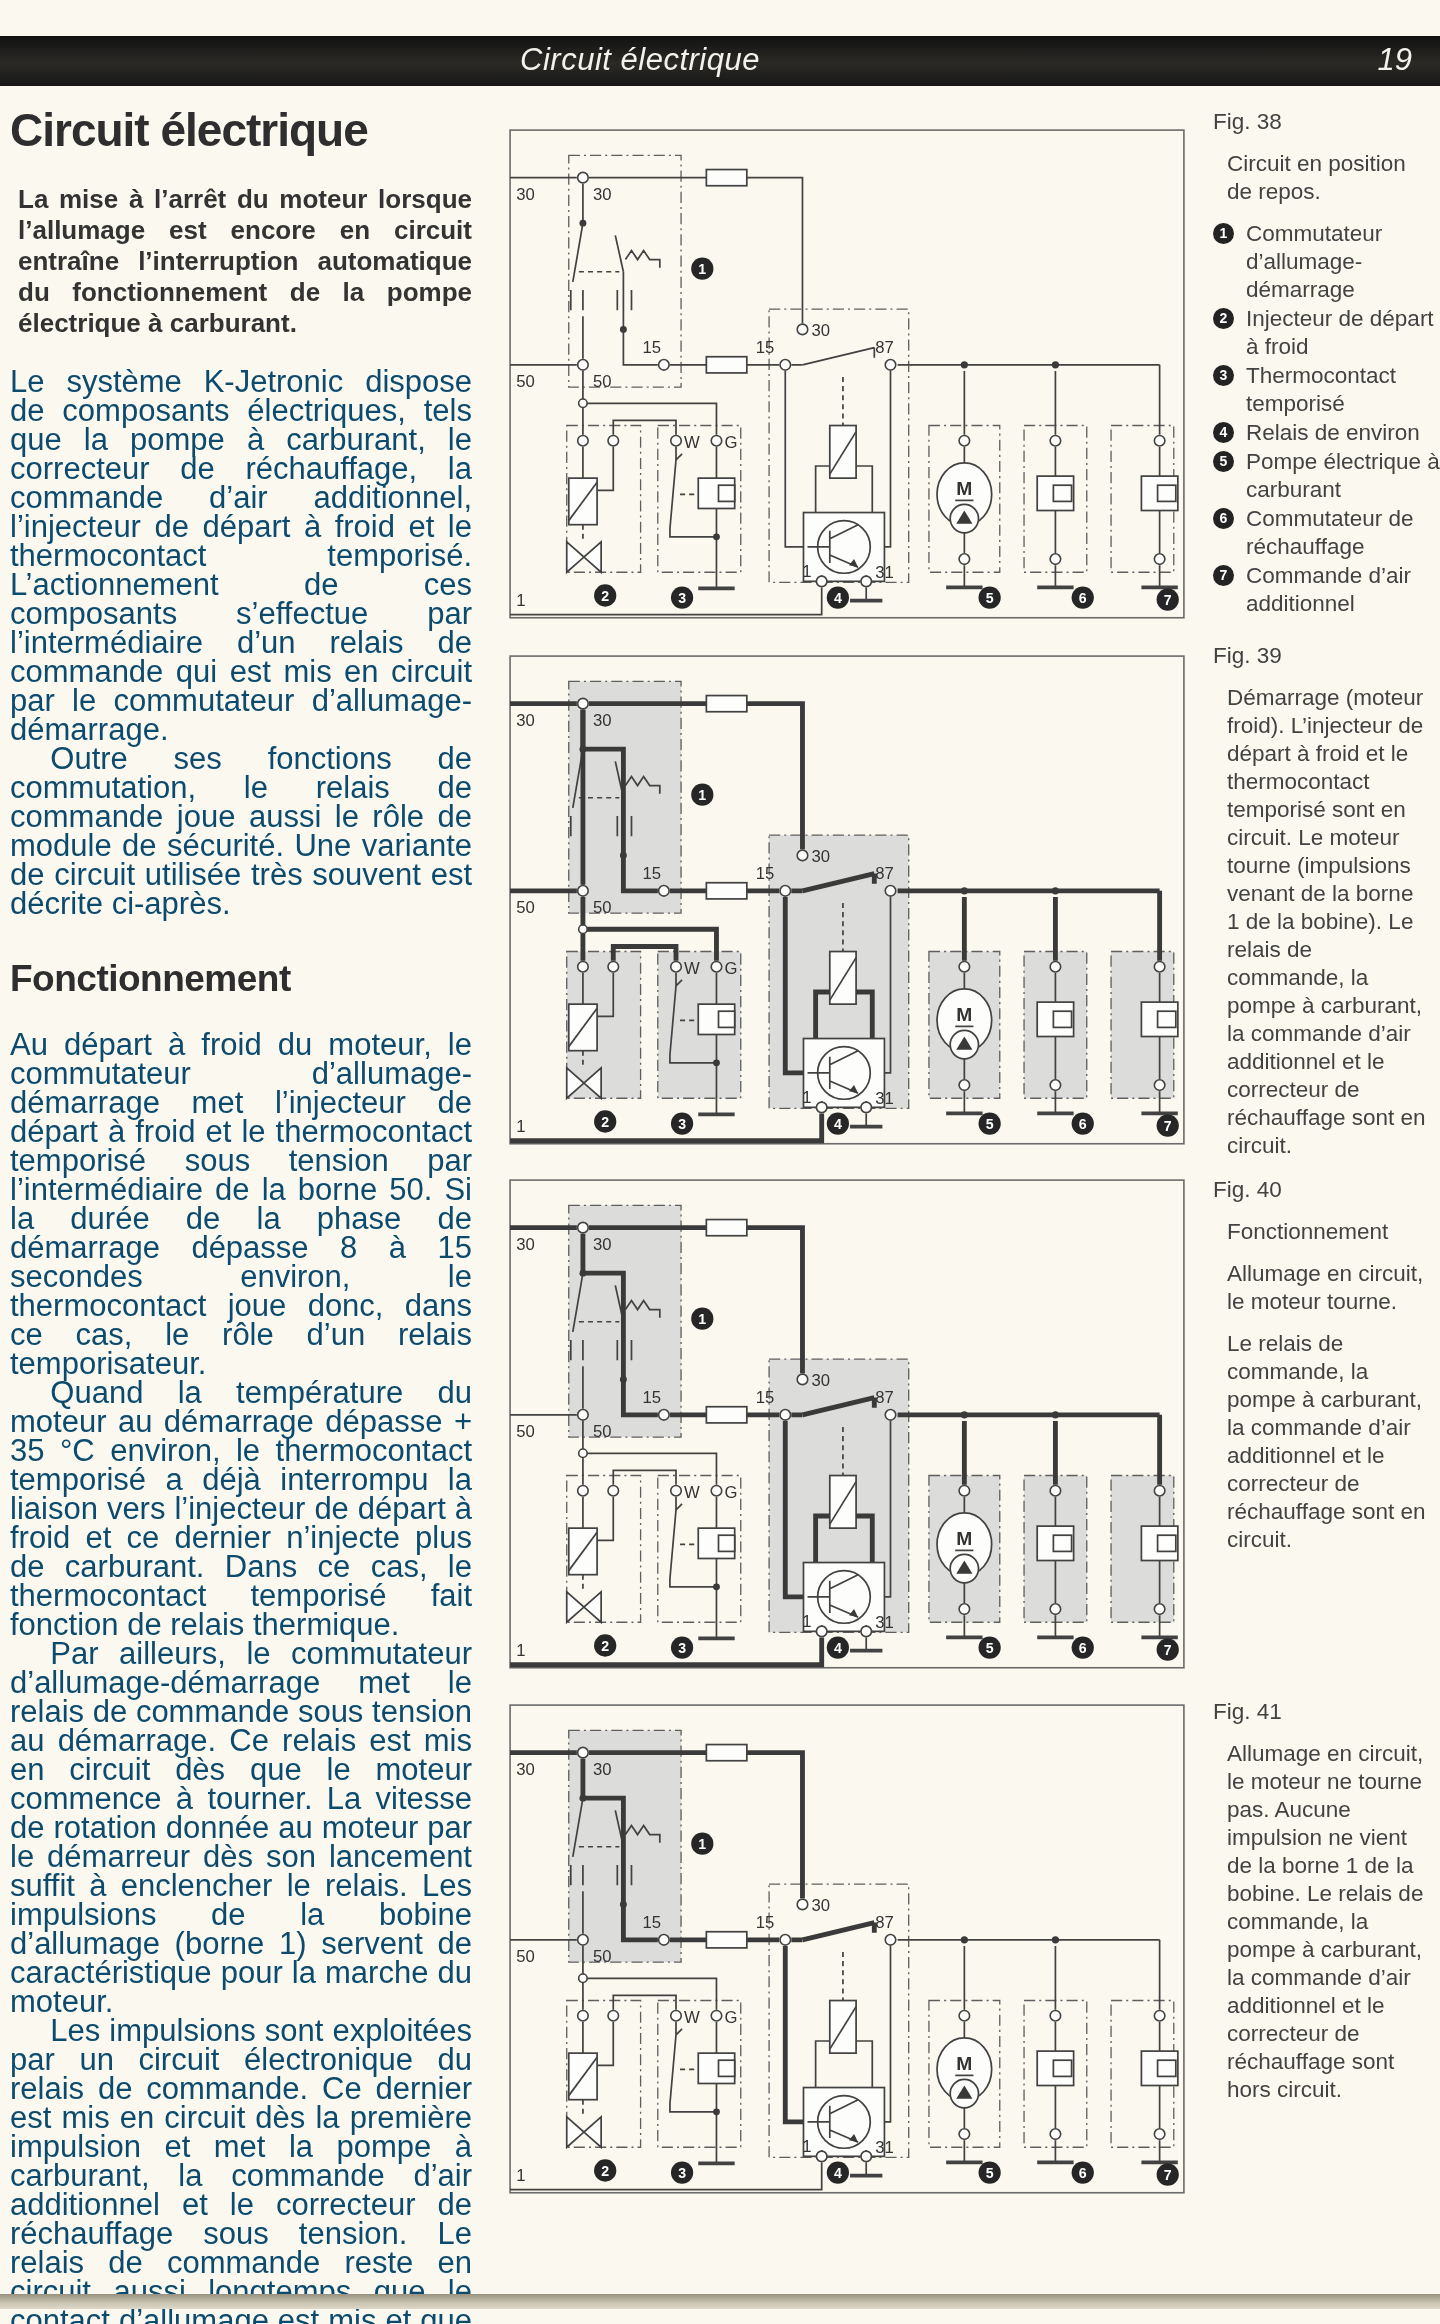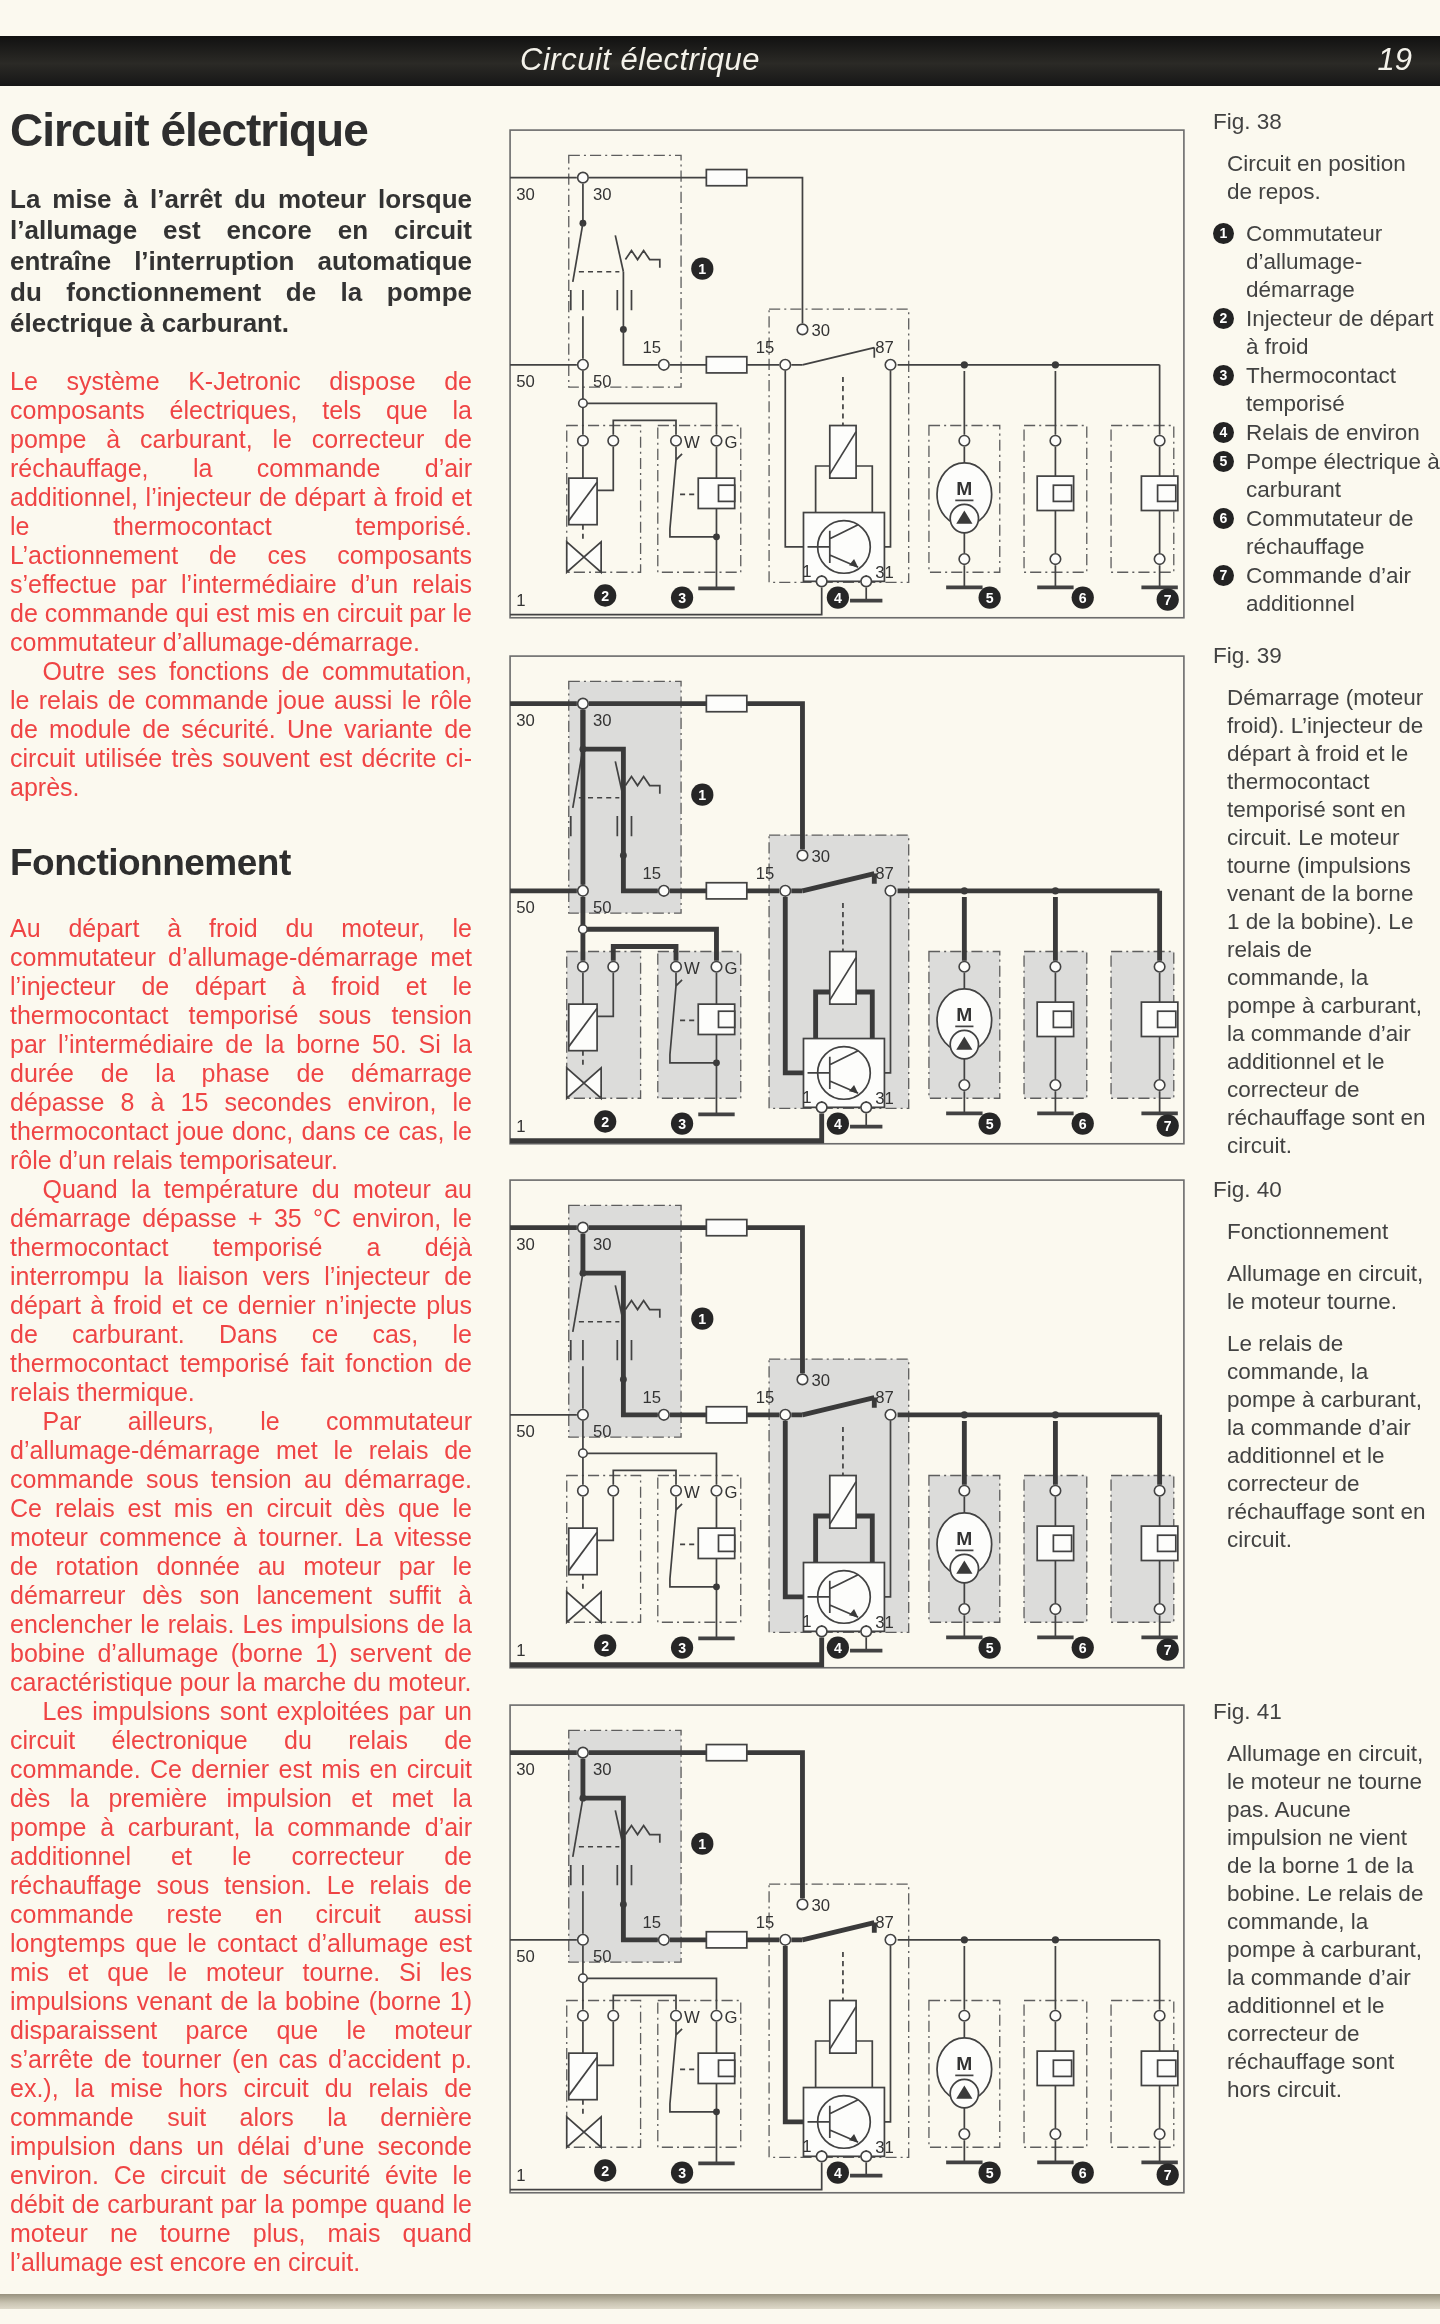--- a/index.html
+++ b/index.html
@@ -21,24 +21,24 @@
     position:absolute;right:28px;top:6px;
     font-style:italic;font-size:31px;color:#f4f2ea;margin-left:36px;
   }
   
   .text-col{position:absolute;left:10px;top:106px;width:462px;}
   .text-col h1{
     margin:0 0 30px 0;font-size:46px;line-height:48px;color:#2e2e2e;
     letter-spacing:-1px;font-weight:bold;
   }
   .lead{
-    margin:0 0 28px 0;font-weight:bold;font-size:26px;line-height:31px;
+    margin:0 0 28px 8px;font-weight:bold;font-size:26px;line-height:31px;
     text-align:justify;color:#333;
   }
-  .paras p{margin:0;font-size:25px;line-height:29px;text-align:justify;color:#ef4444;}
+  .paras p{margin:0;font-size:31px;line-height:29px;text-align:justify;color:#0c4a6e;}
   .paras p:not(:first-child){text-indent:1.3em;}
   .text-col h2{
     margin:40px 0 30px 0;font-size:37px;color:#2e2e2e;font-weight:bold;letter-spacing:-.5px;
   }
   
   .diagram{position:absolute;left:504px;width:688px;margin:0;}
   .diagram svg{display:block;width:100%;height:auto;}
   .fp0{top:122px}.fp1{top:648px}.fp2{top:1172px}.fp3{top:1697px}
   
   .caption{position:absolute;left:1213px;width:228px;font-size:22.5px;line-height:28px;color:#424242;}

